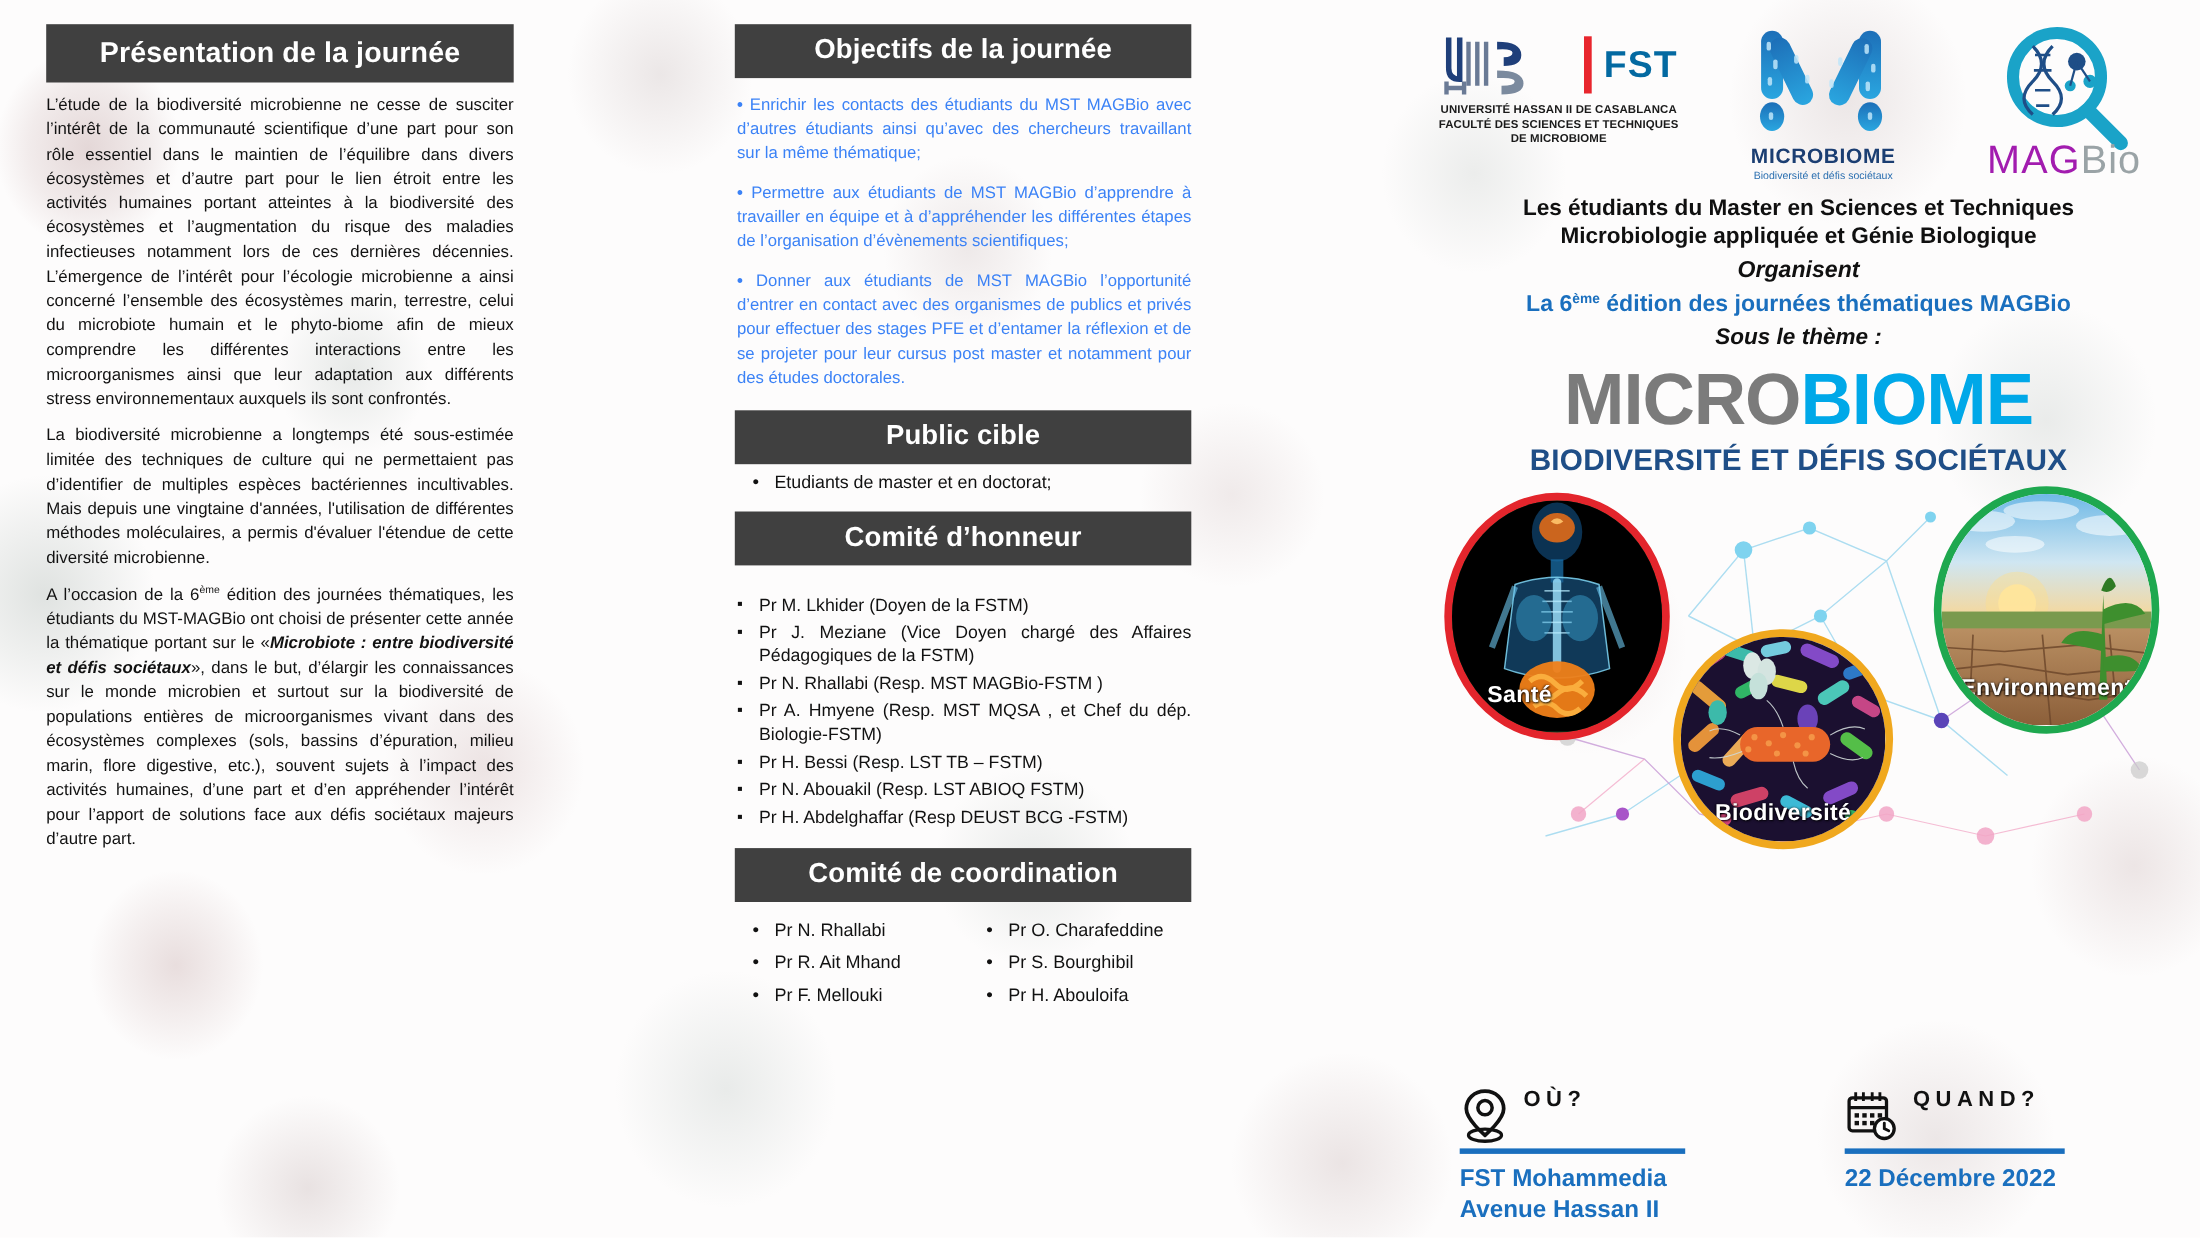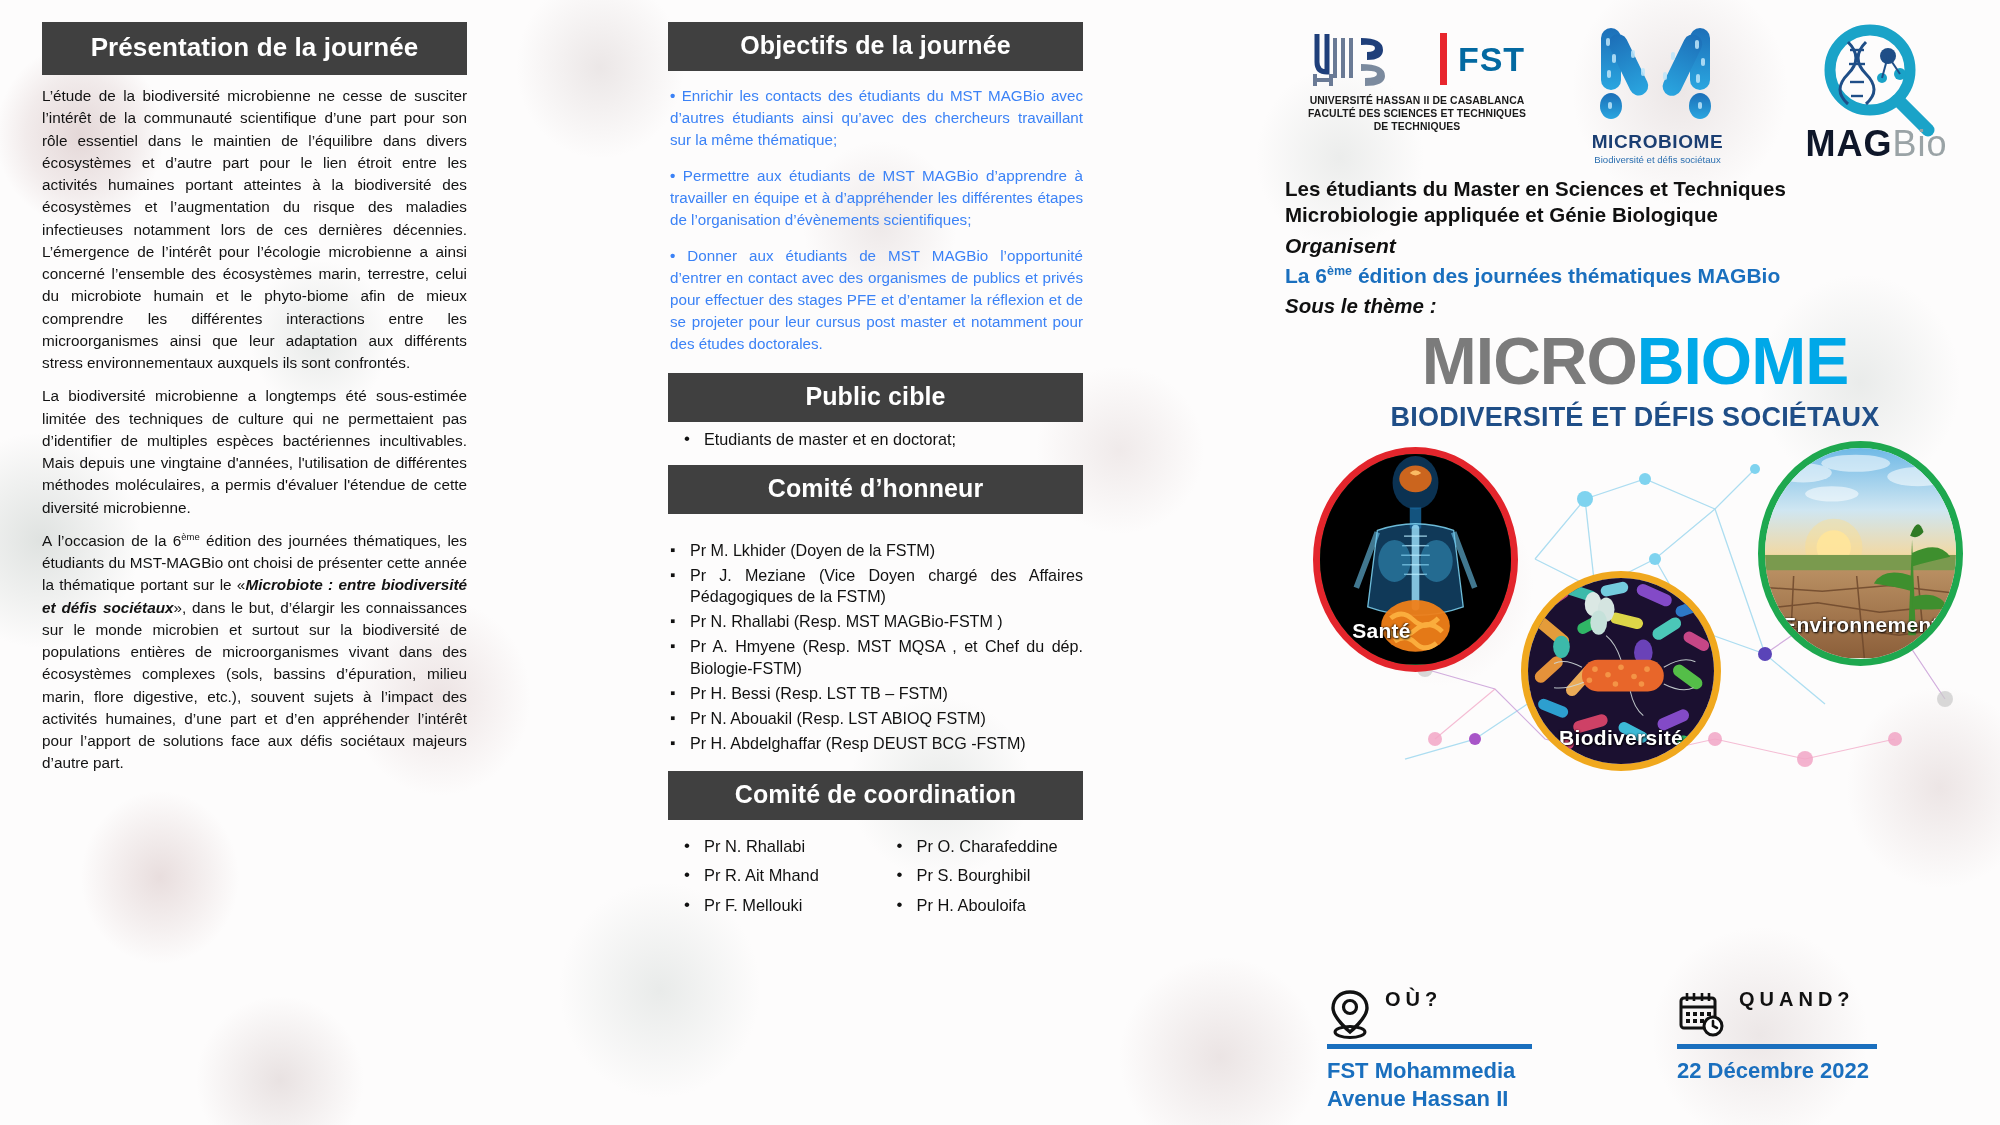--- a/index.html
+++ b/index.html
@@ -145,25 +145,25 @@
   .uh2c-sub { font-size: 10.4px; font-weight: bold; color: #1a1a1a; line-height: 1.24; margin-top: 5px; letter-spacing: .1px; }
 
   
   .logo-microbiome { width: 170px; text-align: center; padding-top: 2px; }
   .mb-title { font-size: 19px; font-weight: bold; color: #1b3e72; letter-spacing: .6px; margin-top: 1px; }
   .mb-sub { font-size: 9.6px; color: #2b6fb0; margin-top: 1px; }
 
   
   .logo-magbio { width: 205px; text-align: center; padding-top: 0; }
   .mg-word { font-size: 36px; line-height: 1; margin-top: -16px; letter-spacing: 1px; }
-  .mg-mag { color: #0f172a; font-weight: bold; }
+  .mg-mag { color: #a21caf; font-weight: normal; }
   .mg-bio { color: #9aa3a6; font-weight: normal; }
 
   
-  .org-block { text-align: left; margin-top: 12px; }
+  .org-block { text-align: center; margin-top: 12px; }
   .org-l1 {
     font-size: 20.5px; font-weight: bold; color: #101010; line-height: 1.28;
   }
   .org-organisent {
     font-size: 21px; font-weight: bold; font-style: italic; color: #101010; margin-top: 6px;
   }
   .org-edition {
     font-size: 21px; font-weight: bold; color: #1a6fbe; margin-top: 6px;
   }
   .org-edition sup { font-size: 12.5px; }
@@ -318,21 +318,21 @@
             <path d="M52 10 Q74 10 74 22 Q74 32 58 32 L58 24 Q66 24 66 20 Q66 16 52 17 Z" fill="#1f3f7a"></path>
             <path d="M52 36 Q76 36 76 48 Q76 58 56 58 L56 50 Q68 50 68 46 Q68 42 52 43 Z" fill="#7b8a9e"></path>
             <path d="M6 46 L6 58 M6 52 L22 52 M22 46 L22 58" stroke="#6a7a95" stroke-width="4" fill="none"></path>
           </svg>
           <div class="uh2c-bar"></div>
           <div class="uh2c-fst">FST</div>
         </div>
         <div class="uh2c-sub">
           <div>UNIVERSITÉ HASSAN II DE CASABLANCA</div>
           <div>FACULTÉ DES SCIENCES ET TECHNIQUES</div>
-          <div>DE TECHNIQUES</div>
+          <div>DE MICROBIOME</div>
         </div>
       </div>
 
       <div class="logo-microbiome">
         <svg width="126" height="104" viewBox="0 0 126 104">
           <defs>
             <linearGradient id="mbg" x1="0" y1="0" x2="0" y2="1">
               <stop offset="0" stop-color="#1d6fb8"></stop>
               <stop offset="1" stop-color="#2aa6e0"></stop>
             </linearGradient>

